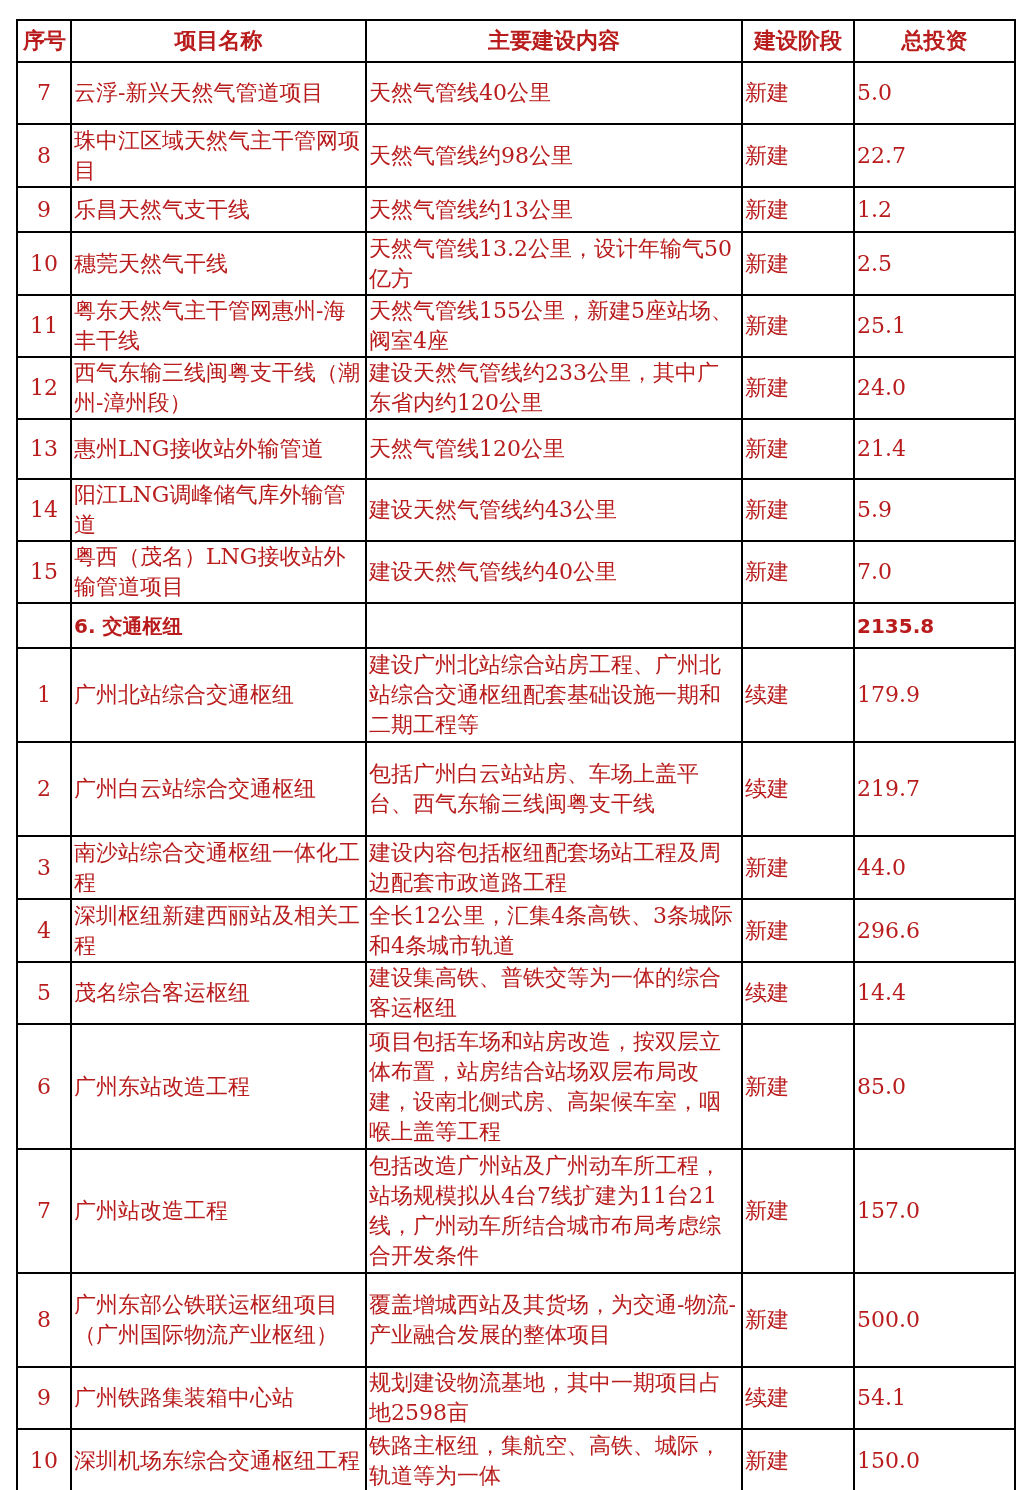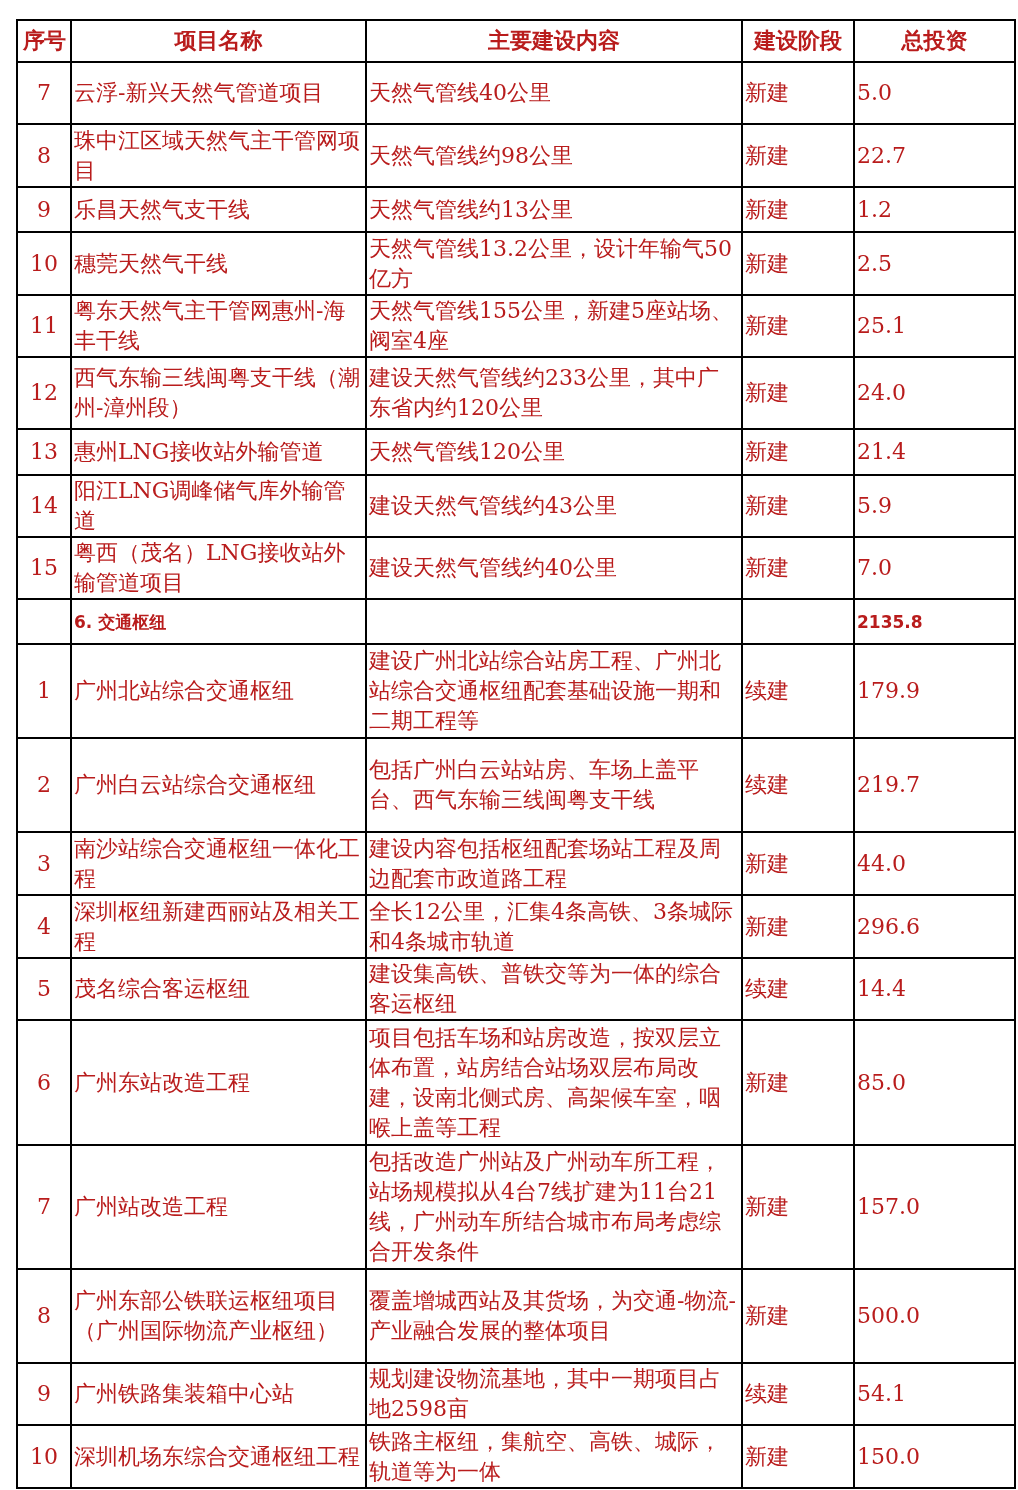--- a/index.html
+++ b/index.html
@@ -28,21 +28,21 @@
       font-size: 22px;
       text-align: center;
       height: 40px;
     }
     td.seq { text-align: center; }
     td.name, td.content, td.stage { text-align: left; border-radius: 6px; }
     td.inv { padding-right: 3px; }
     tr.section td {
       font-family: "DejaVu Sans", "Liberation Sans", sans-serif;
       font-weight: bold;
-      font-size: 17px;
+      font-size: 20px;
     }
     col.c1 { width: 54px; }
     col.c2 { width: 295px; }
     col.c3 { width: 376px; }
     col.c4 { width: 112px; }
     col.c5 { width: 161px; }
     th.seqh { font-size: 21px; padding: 0; letter-spacing: -1px; }
     th.stageh { padding: 0; }
   </style>
 </head>
@@ -94,28 +94,28 @@
       <td class="stage">新建</td>
       <td class="inv">2.5</td>
     </tr>
     <tr style="height:62px">
       <td class="seq">11</td>
       <td class="name">粤东天然气主干管网惠州-海丰干线</td>
       <td class="content">天然气管线155公里，新建5座站场、阀室4座</td>
       <td class="stage">新建</td>
       <td class="inv">25.1</td>
     </tr>
-    <tr style="height:72px">
+    <tr style="height:62px">
       <td class="seq">12</td>
       <td class="name">西气东输三线闽粤支干线（潮州-漳州段）</td>
       <td class="content">建设天然气管线约233公里，其中广东省内约120公里</td>
       <td class="stage">新建</td>
       <td class="inv">24.0</td>
     </tr>
-    <tr style="height:46px">
+    <tr style="height:60px">
       <td class="seq">13</td>
       <td class="name">惠州LNG接收站外输管道</td>
       <td class="content">天然气管线120公里</td>
       <td class="stage">新建</td>
       <td class="inv">21.4</td>
     </tr>
     <tr style="height:62px">
       <td class="seq">14</td>
       <td class="name">阳江LNG调峰储气库外输管道</td>
       <td class="content">建设天然气管线约43公里</td>

